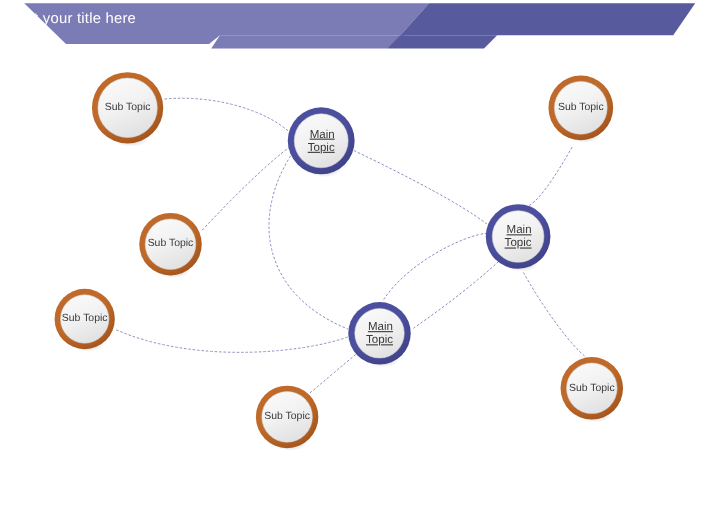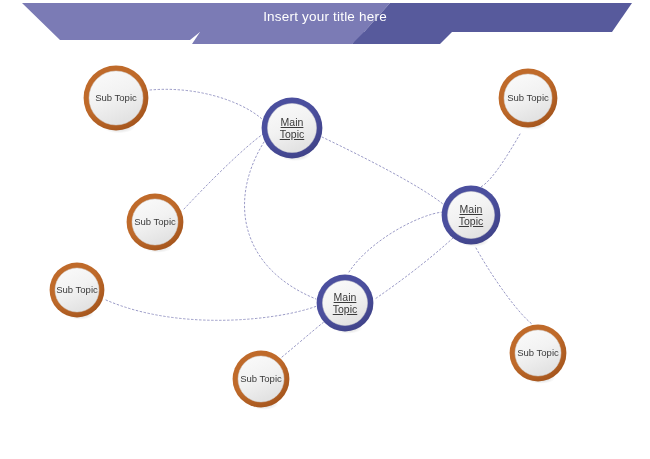--- a/index.html
+++ b/index.html
@@ -30,21 +30,20 @@
   .banner-svg {
     display: block;
     width: 650px;
     height: 46px;
   }
   .banner-title {
     position: absolute;
     left: 0;
     top: 9px;
     width: 650px;
-    text-align: center;
     color: #ffffff;
     font-size: 13.5px;
     font-family: "Liberation Sans", sans-serif;
     letter-spacing: 0.2px;
     white-space: nowrap;
     pointer-events: none;
   }
 
   
   .links-svg {
@@ -61,21 +60,21 @@
     position: absolute;
     width: 0;
     height: 0;
   }
   .pin-svg {
     position: absolute;
     overflow: visible;
   }
   .pin-label {
     position: absolute;
-    text-align: center;
+    text-align: right;
     color: #3a3a3a;
     line-height: 1.15;
     pointer-events: none;
     white-space: pre-line;
     font-family: "Liberation Sans", sans-serif;
   }
   .pin-main .pin-label {
     font-size: 10.5px;
     text-decoration: underline;
   }

